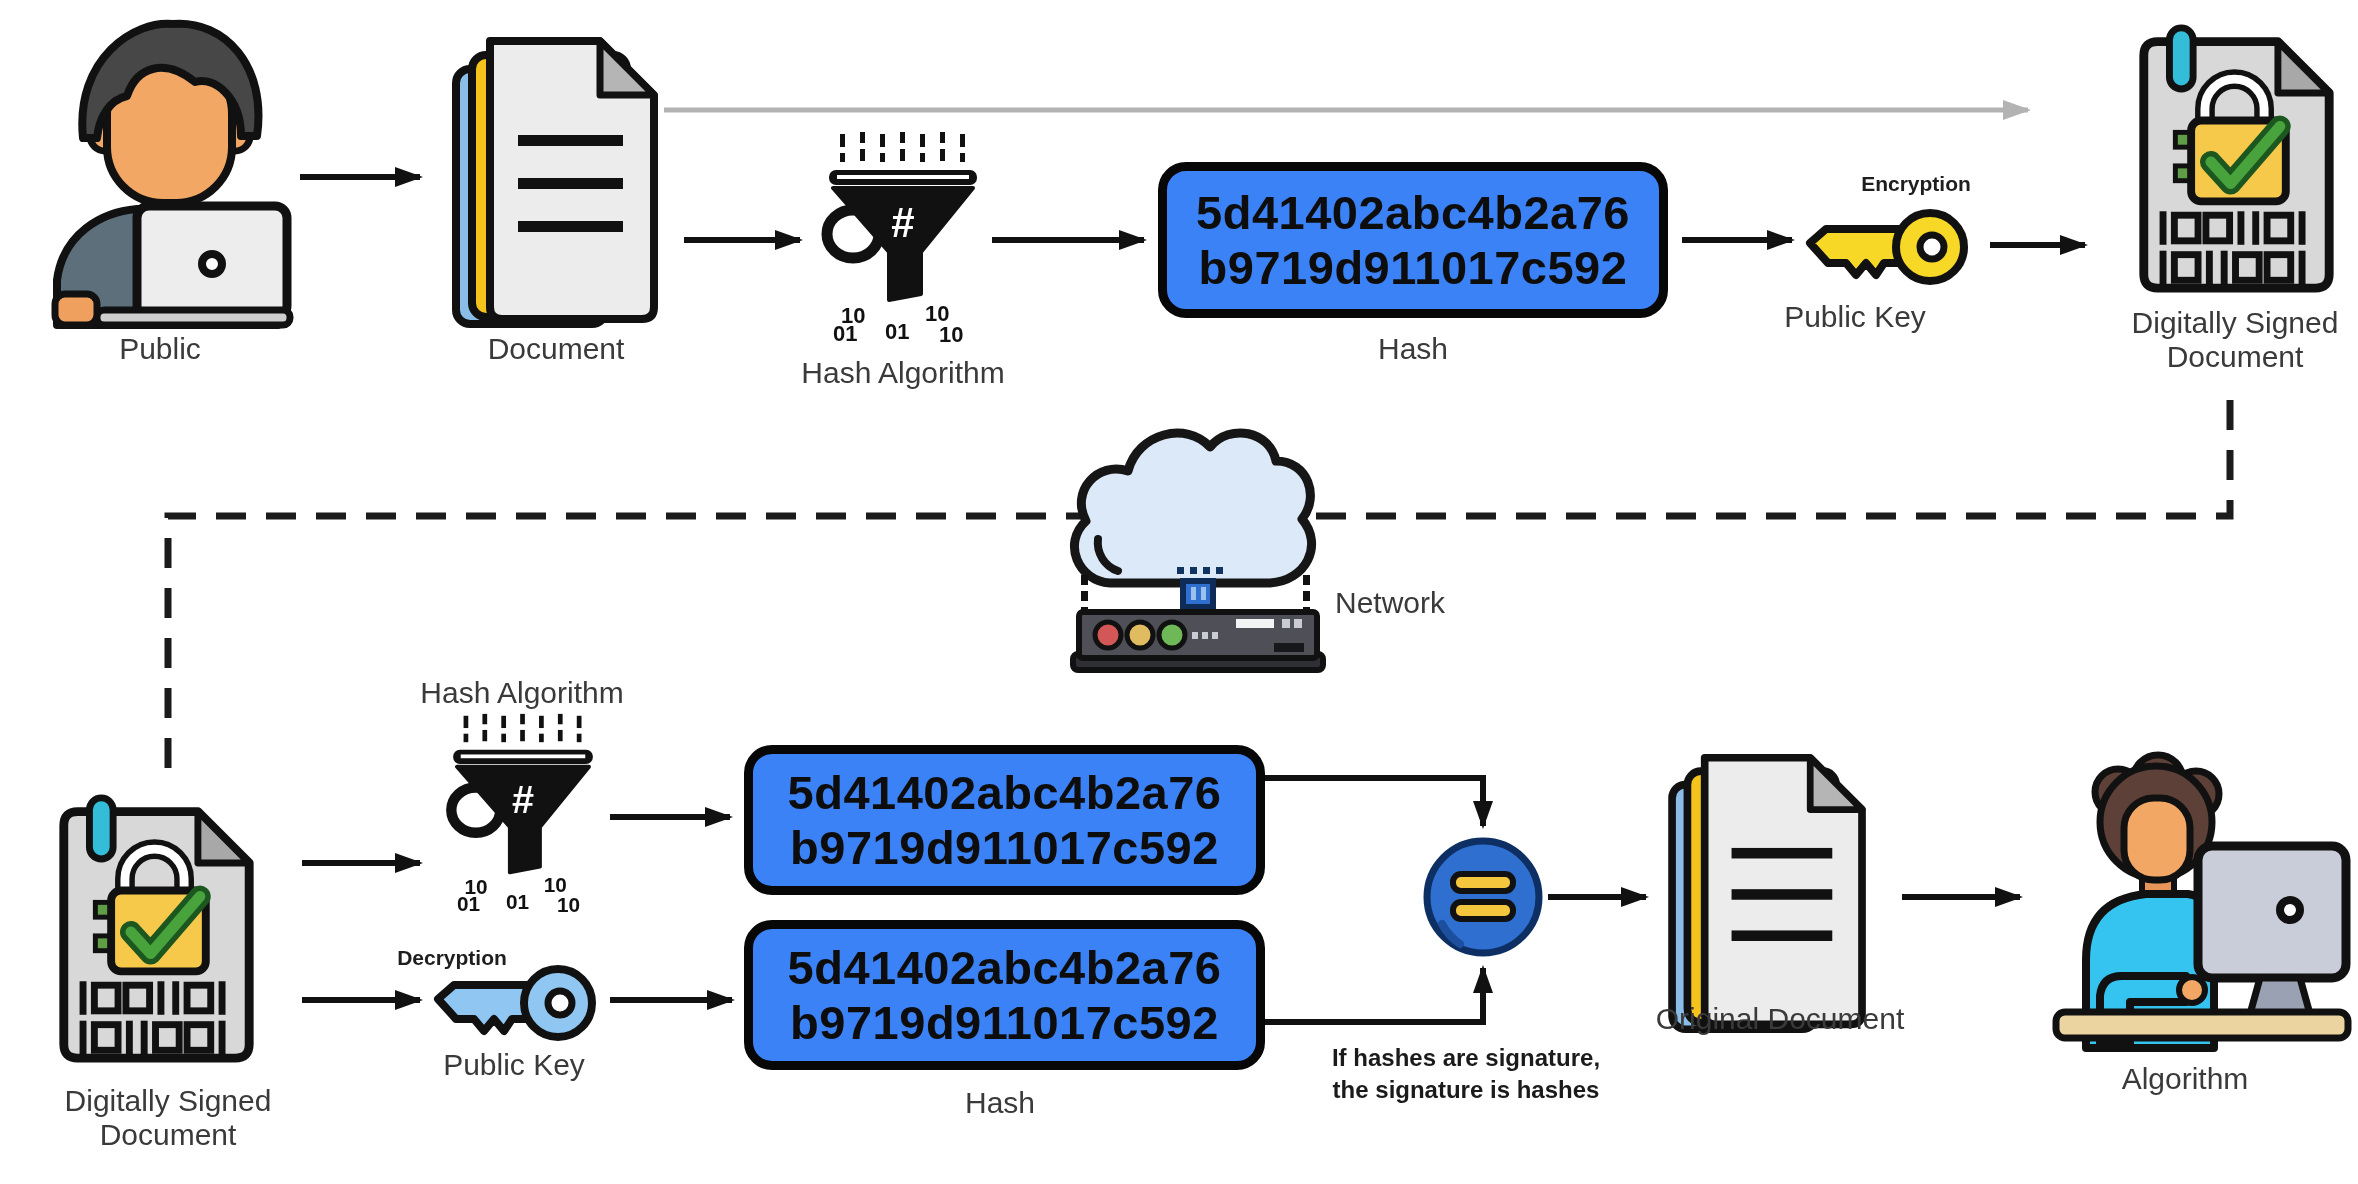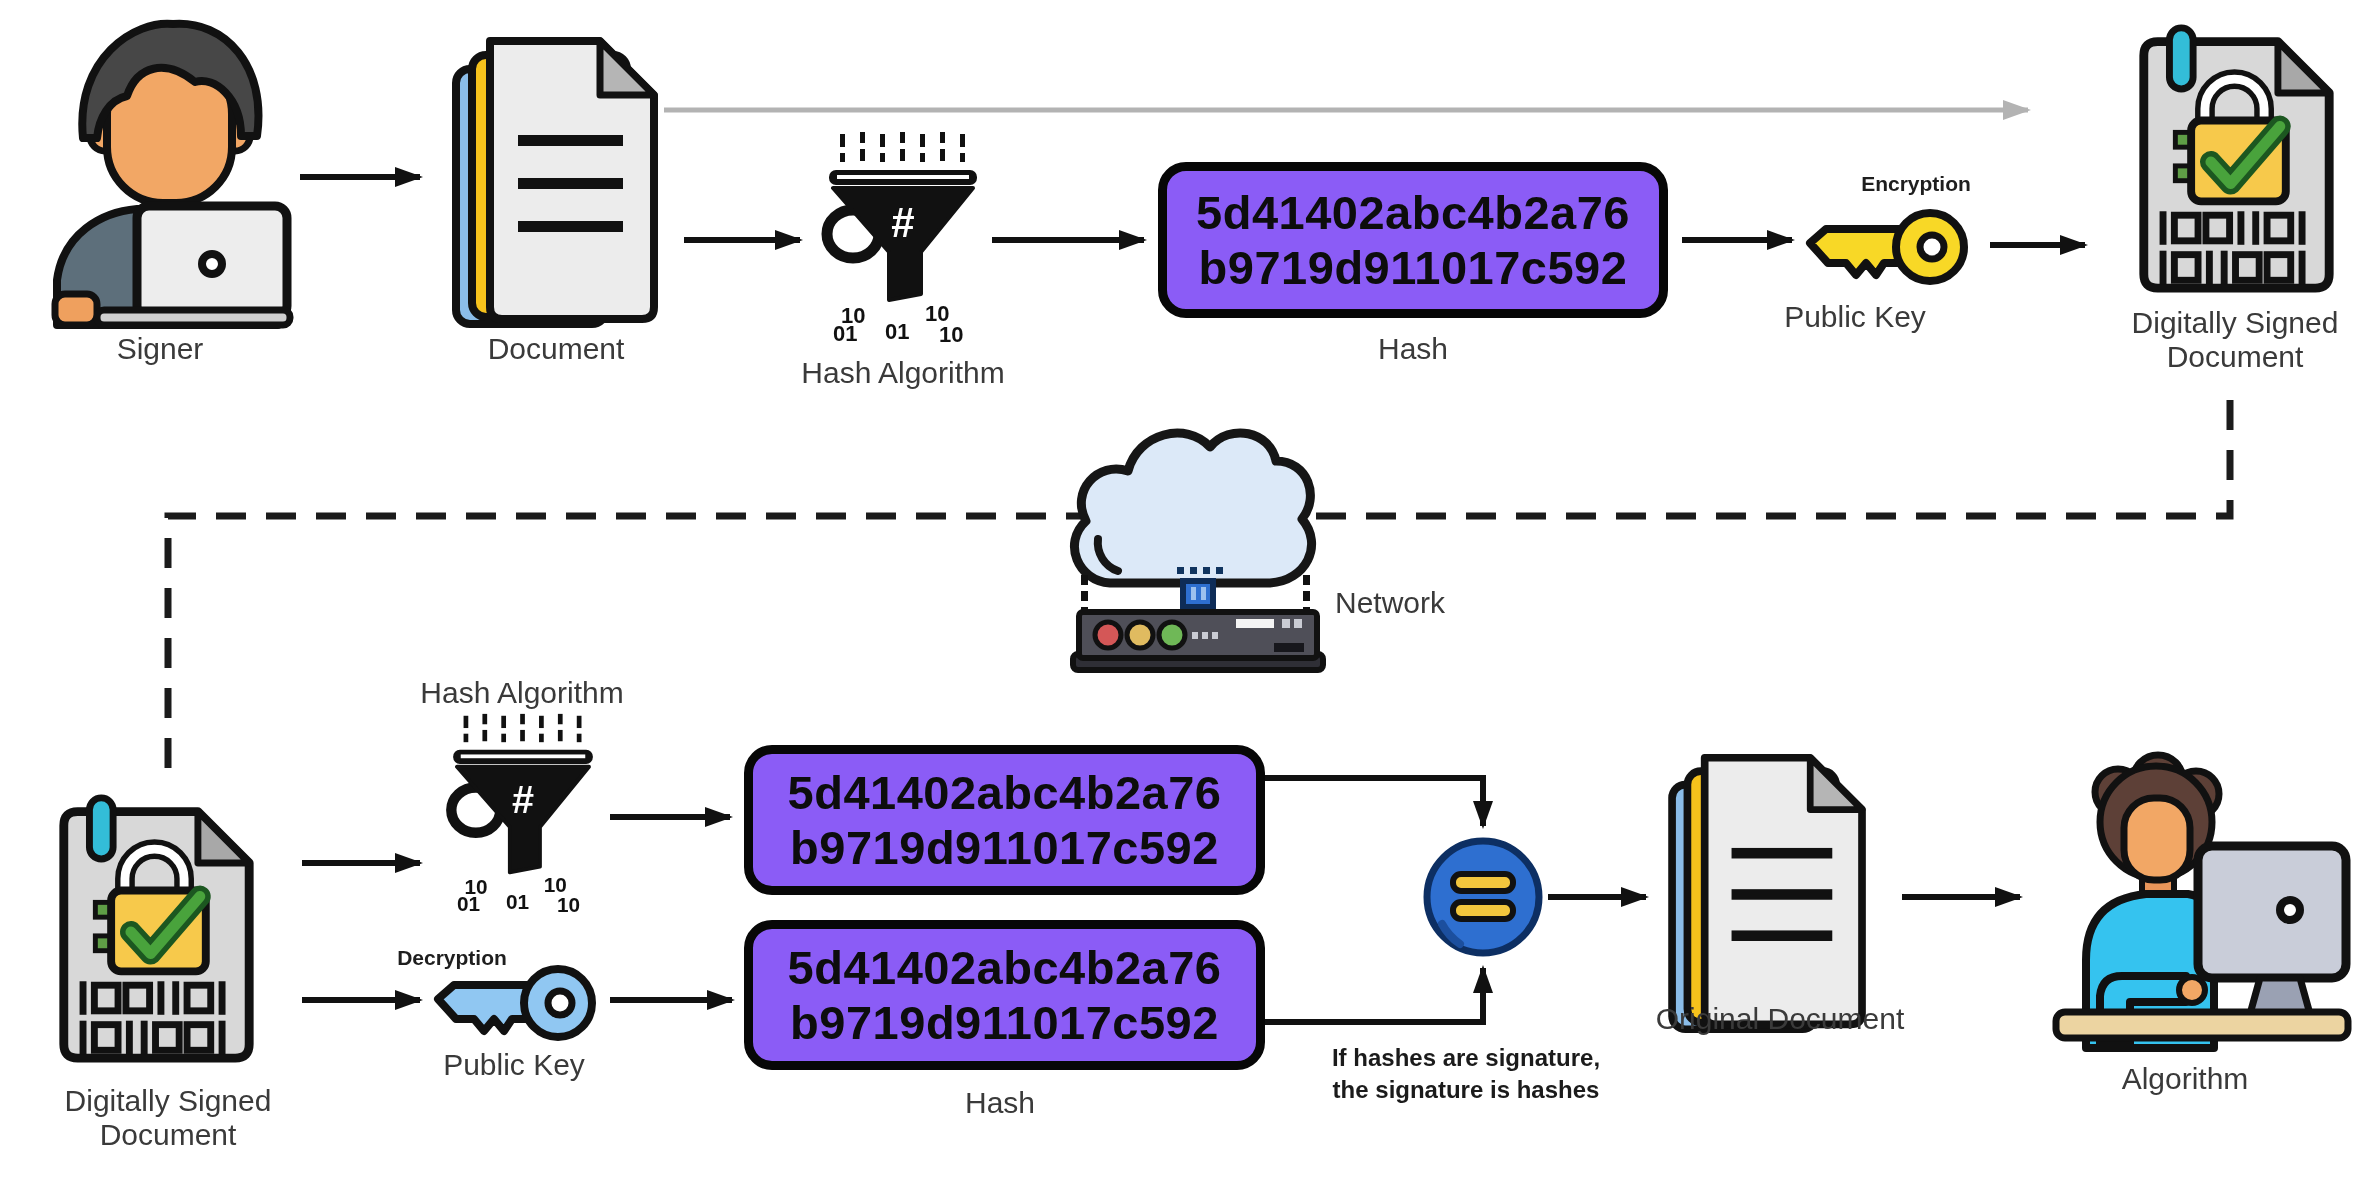--- a/index.html
+++ b/index.html
@@ -4,21 +4,21 @@
 <style>
   html,body{margin:0;padding:0;background:#ffffff}
   .canvas{position:relative;width:2358px;height:1184px;background:#fff;overflow:hidden;
           font-family:"Liberation Sans",sans-serif}
   .abs{position:absolute}
   .lbl{position:absolute;transform:translateX(-50%);font-size:30px;color:#3a3a3a;
        white-space:nowrap;text-align:center}
   .lbl.small{font-size:21px;font-weight:bold;color:#1e1e1e}
   .note-line{position:absolute;transform:translateX(-50%);font-size:24px;font-weight:bold;
        color:#1b1b1b;white-space:nowrap}
-  .hashbox{position:absolute;background:#8b5cf6;border:9px solid #070707;border-radius:28px;
+  .hashbox{position:absolute;background:#3b82f6;border:9px solid #070707;border-radius:28px;
        display:flex;flex-direction:column;justify-content:center;align-items:center;
        font-weight:bold;font-size:47px;line-height:1.18;color:#0d0d0d;letter-spacing:.5px;
        box-sizing:border-box}
   svg{overflow:visible}
 </style>
 </head>
 <body>
 
 <div class="canvas">
 
@@ -57,21 +57,21 @@
     <circle cx="190" cy="118" r="15" fill="#f2a765" stroke="#111" stroke-width="7"></circle>
     <rect x="100" y="150" width="50" height="55" fill="#efa05e" stroke="#111" stroke-width="7"></rect>
     <rect x="62" y="40" width="125" height="145" rx="56" fill="#f2a765" stroke="#111" stroke-width="8"></rect>
     <path d="M38,120 C30,40 90,2 128,6 C180,2 222,48 212,118 L196,118 C196,80 170,58 150,64 C120,40 92,48 82,78 C64,82 54,100 52,120 Z" fill="#474747" stroke="#111" stroke-width="8" stroke-linejoin="round"></path>
     <path d="M12,307 L12,262 C18,216 56,194 92,191 L158,191 C204,197 228,226 233,266 L233,307 Z" fill="#5d6f7b" stroke="#111" stroke-width="8" stroke-linejoin="round"></path>
     <rect x="10" y="276" width="42" height="31" rx="10" fill="#efa05e" stroke="#111" stroke-width="7"></rect>
     <rect x="92" y="188" width="150" height="112" rx="12" fill="#ededed" stroke="#111" stroke-width="9"></rect>
     <circle cx="167" cy="246" r="10" fill="#fff" stroke="#111" stroke-width="8"></circle>
     <rect x="52" y="292" width="193" height="15" rx="7" fill="#cfcfcf" stroke="#111" stroke-width="7"></rect>
   </svg>
-  <div class="lbl" style="left:160px;top:332px">Signer</div>
+  <div class="lbl" style="left:160px;top:332px">Public</div>
 
   <svg class="abs" style="left:450px;top:35px" width="212" height="295" viewBox="0 0 212 295">
     <rect x="6" y="34" width="150" height="255" rx="14" fill="#8bbde9" stroke="#111" stroke-width="8"></rect>
     <rect x="22" y="20" width="155" height="262" rx="14" fill="#f6c21c" stroke="#111" stroke-width="8"></rect>
     <path d="M40,6 H150 L204,60 V272 Q204,284 192,284 H52 Q40,284 40,272 Z" fill="#ececec" stroke="#111" stroke-width="8" stroke-linejoin="round"></path>
     <path d="M150,6 L204,60 H150 Z" fill="#b5b5b5" stroke="#111" stroke-width="7" stroke-linejoin="round"></path>
     <rect x="68" y="100" width="105" height="11" fill="#111"></rect>
     <rect x="68" y="143" width="105" height="11" fill="#111"></rect>
     <rect x="68" y="186" width="105" height="11" fill="#111"></rect>
   </svg>

